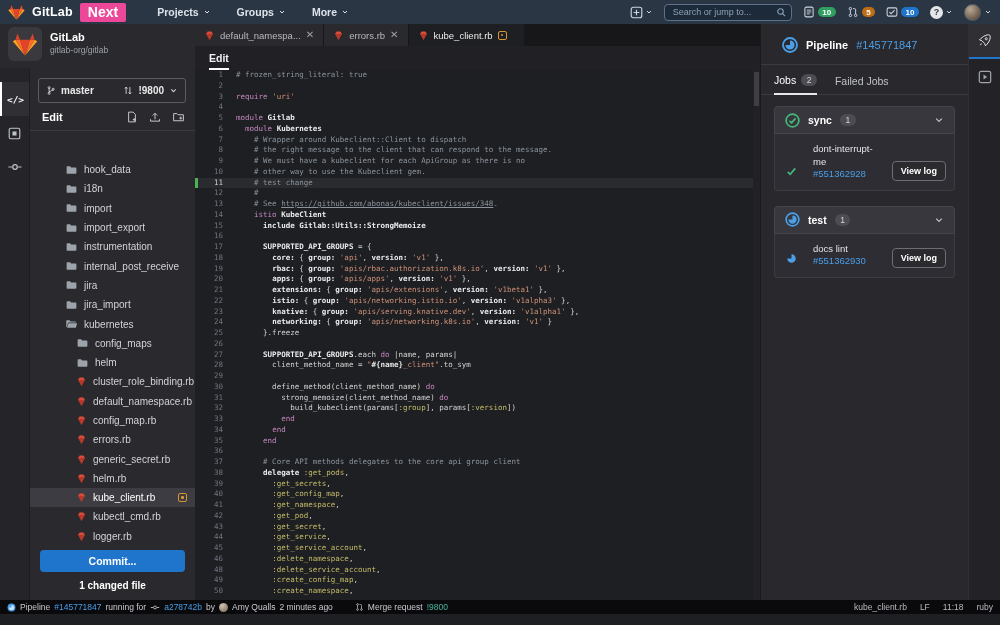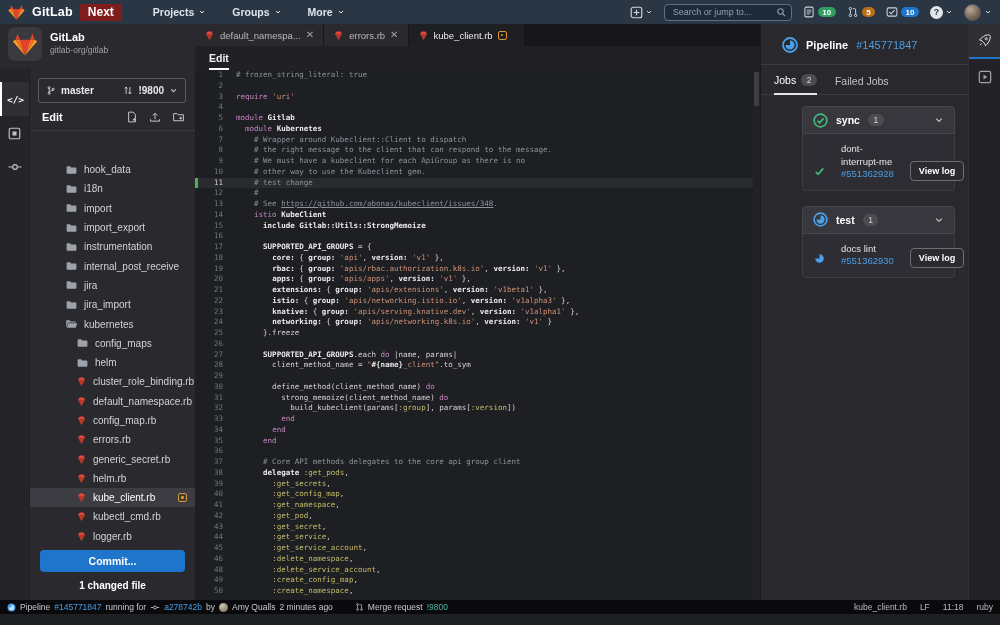--- a/index.html
+++ b/index.html
@@ -4,21 +4,21 @@
 <style>
   html,body{margin:0;padding:0;width:1000px;height:625px;overflow:hidden;background:#1e1f22;
     font-family:"Liberation Sans",sans-serif;-webkit-font-smoothing:antialiased;}
   #app{position:relative;width:1000px;height:614px;}
 
   
   #topnav{position:absolute;top:0;left:0;right:0;height:24px;background:#2b3645;display:flex;
     align-items:center;justify-content:space-between;padding:0 8px;box-sizing:border-box;}
   .nav-left{display:flex;align-items:center;gap:7px;}
   .logo-text{color:#fff;font-weight:700;font-size:12.5px;letter-spacing:.2px;}
-  .next-pill{background:#7f1d1d;color:#fff;font-size:12px;font-weight:700;border-radius:2px;
+  .next-pill{background:#ec4899;color:#fff;font-size:14px;font-weight:700;border-radius:2px;
     padding:1.5px 8px;}
   .nav-menus{display:flex;gap:26px;margin-left:24px;}
   .nav-menu{color:#dde3ea;font-weight:700;font-size:10.5px;display:flex;align-items:center;gap:4px;cursor:pointer;}
   .nav-right{display:flex;align-items:center;gap:11px;}
   .plus-box{display:flex;align-items:center;gap:2px;color:#cdd5de;}
   .searchbox{position:relative;width:128px;height:17px;background:#1d2a3a;border:1px solid #5d7189;
     border-radius:4px;display:flex;align-items:center;padding:0 6px;box-sizing:border-box;}
   .searchbox input{background:transparent;border:none;outline:none;width:100px;
     font-size:9px;color:#c7d2df;font-family:"Liberation Sans",sans-serif;}
   .searchbox input::placeholder{color:#8da0b5;}
@@ -91,21 +91,21 @@
   
   #pipeline{position:absolute;left:760px;top:24px;width:208px;bottom:14px;background:#28282d;border-left:1px solid #19191c;box-sizing:border-box;}
   .pp-head{display:flex;align-items:center;gap:8px;padding:13px 0 11px 21px;border-bottom:1px solid #3a3a3f;}
   .pp-title{font-weight:700;font-size:11px;color:#fff;}
   .pp-id{font-size:11px;color:#4a9fe8;cursor:pointer;}
   .pp-tabs{display:flex;gap:18px;padding:9px 0 0 13px;border-bottom:1px solid #3a3a3f;}
   .pp-tab{font-size:10.5px;color:#bfc2c8;padding-bottom:7px;display:flex;gap:5px;align-items:center;cursor:pointer;}
   .pp-tab.active{color:#fff;border-bottom:2px solid #e7e7ea;margin-bottom:-1px;}
   .badge{background:#4c4c52;color:#d6d6da;border-radius:8px;font-size:8.5px;padding:1px 5.5px;}
   #stages{padding:11px 13px 0 13px;}
-  .stage{margin-bottom:15px;margin-left:28px;}
+  .stage{margin-bottom:15px;}
   .stage-head{background:#37373d;border:1px solid #45454b;border-radius:4px 4px 0 0;height:28px;
     display:flex;align-items:center;gap:8px;padding:0 10px;cursor:pointer;box-sizing:border-box;}
   .stage-name{font-weight:700;font-size:10.5px;color:#fff;}
   .stage-head .chev{margin-left:auto;display:flex;}
   .stage-body{background:#2d2d33;border:1px solid #3c3c41;border-top:none;border-radius:0 0 4px 4px;
     padding:9px 8px 9px 11px;}
   .job{display:flex;align-items:flex-end;gap:16px;}
   .job-ico{margin-top:1px;flex:none;}
   .job-text{font-size:9.5px;color:#e3e4e8;line-height:12.5px;}
   .job-id{color:#4a9fe8;cursor:pointer;}

